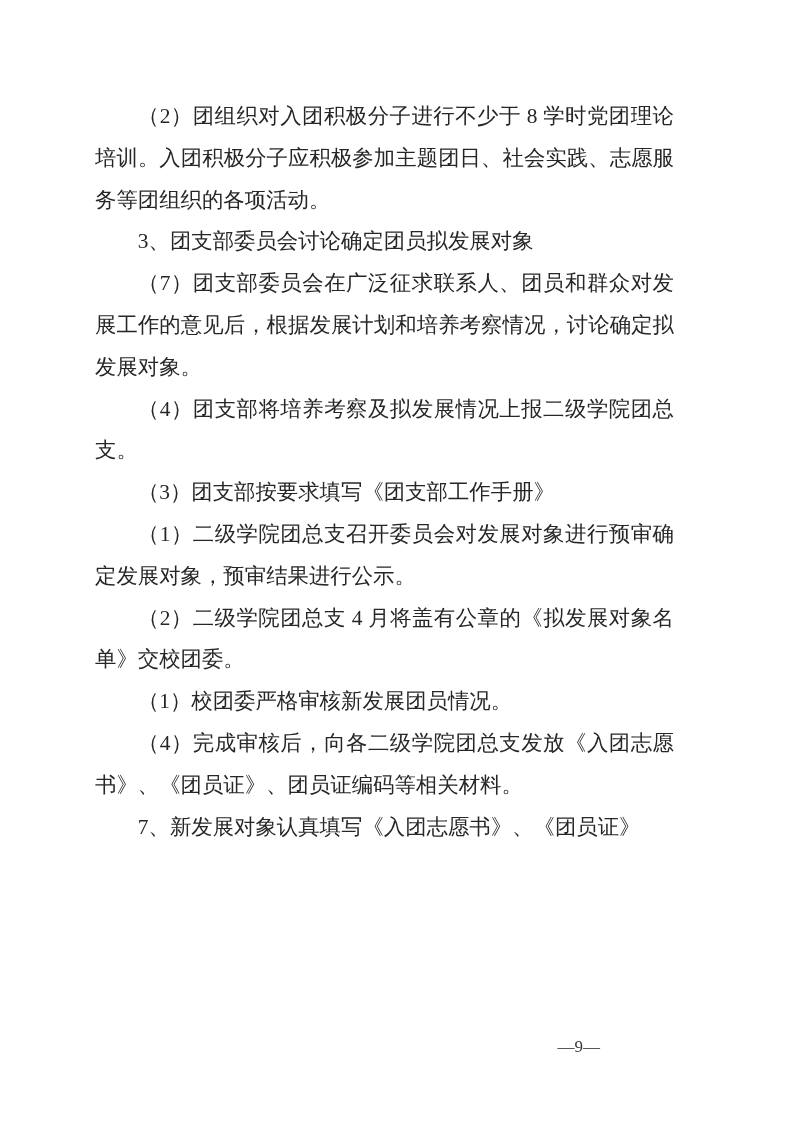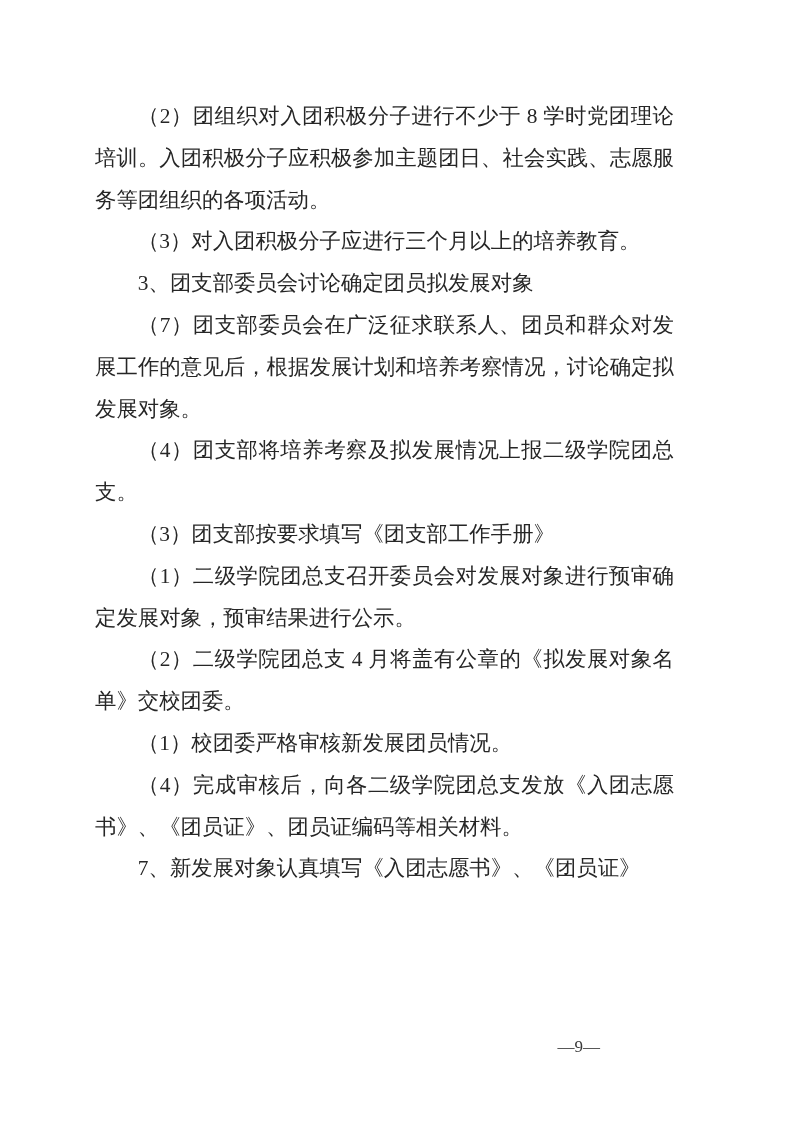--- a/index.html
+++ b/index.html
@@ -43,21 +43,20 @@
     font-family: "Liberation Serif", serif;
     white-space: nowrap;
   }
 </style>
 </head>
 <body>
 
 <div class="page">
   <div class="doc-body">
       <p class="para">（2）团组织对入团积极分子进行不少于 8 学时党团理论培训。入团积极分子应积极参加主题团日、社会实践、志愿服务等团组织的各项活动。</p>
-      <p class="para">（3）对入团积极分子应进行三个月以上的培养教育。</p>
       <p class="para">3、团支部委员会讨论确定团员拟发展对象</p>
       <p class="para">（7）团支部委员会在广泛征求联系人、团员和群众对发展工作的意见后，根据发展计划和培养考察情况，讨论确定拟发展对象。</p>
       <p class="para">（4）团支部将培养考察及拟发展情况上报二级学院团总支。</p>
       <p class="para">（3）团支部按要求填写《团支部工作手册》</p>
       <p class="para">（1）二级学院团总支召开委员会对发展对象进行预审确定发展对象，预审结果进行公示。</p>
       <p class="para">（2）二级学院团总支 4 月将盖有公章的《拟发展对象名单》交校团委。</p>
       <p class="para">（1）校团委严格审核新发展团员情况。</p>
       <p class="para">（4）完成审核后，向各二级学院团总支发放《入团志愿书》、《团员证》、团员证编码等相关材料。</p>
       <p class="para">7、新发展对象认真填写《入团志愿书》、《团员证》</p>
     </div>

